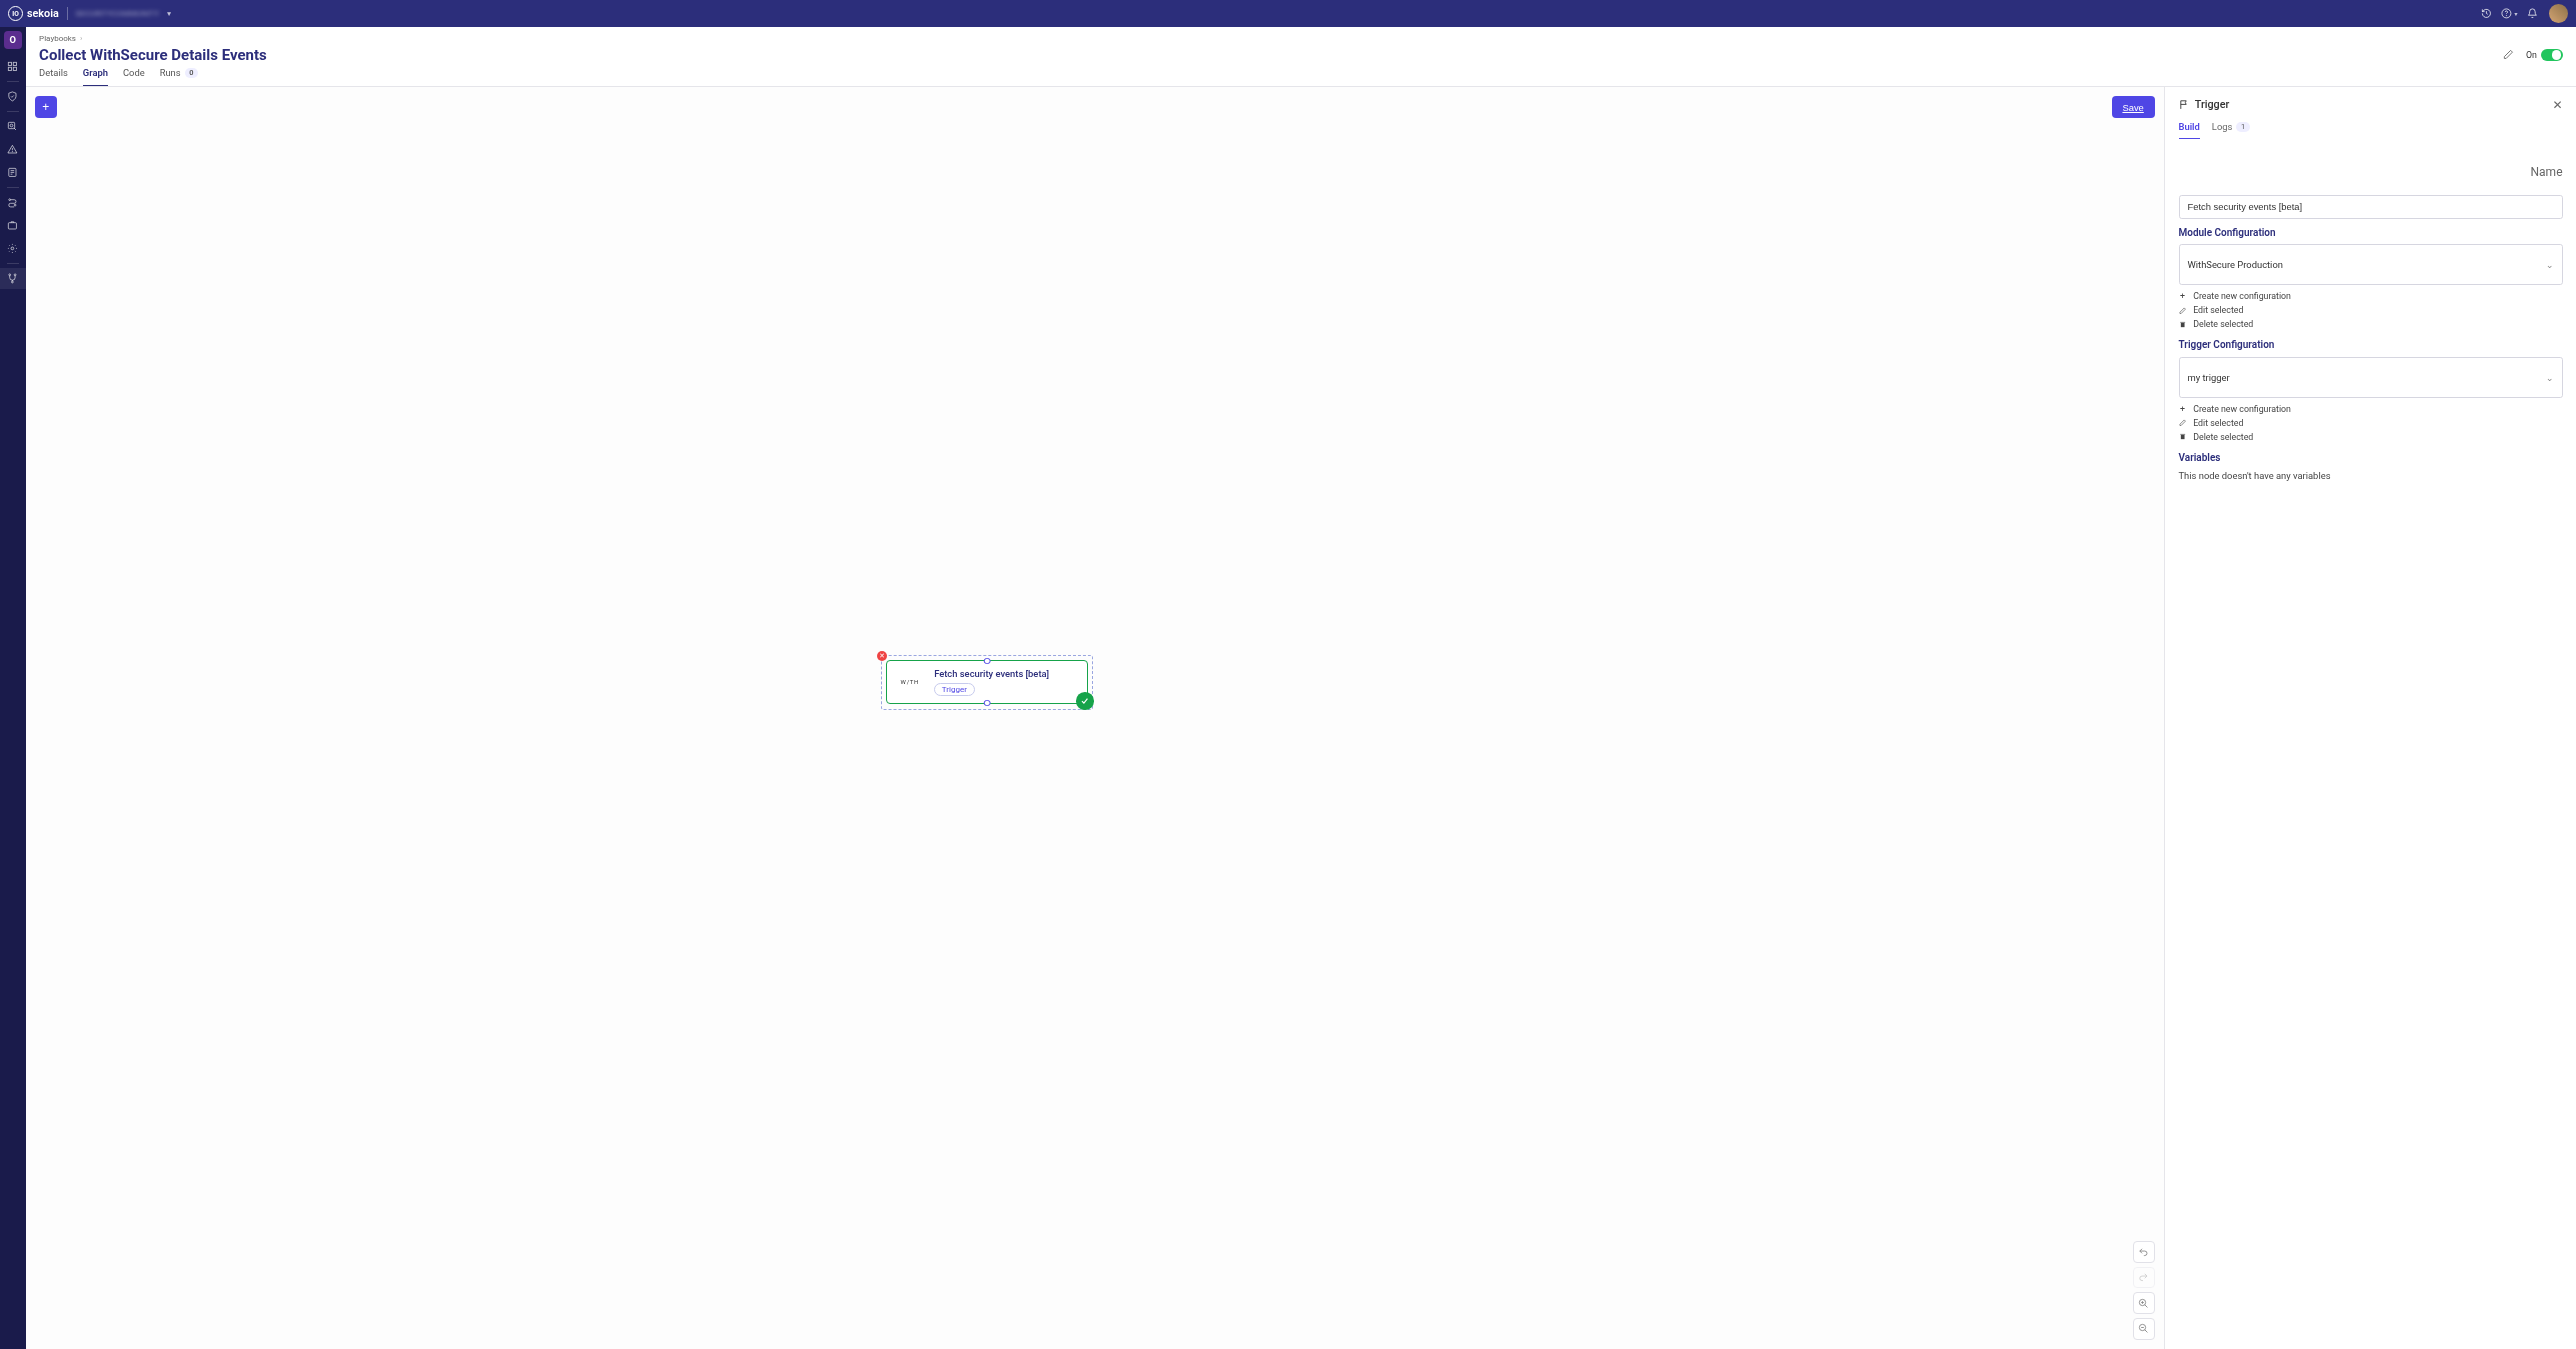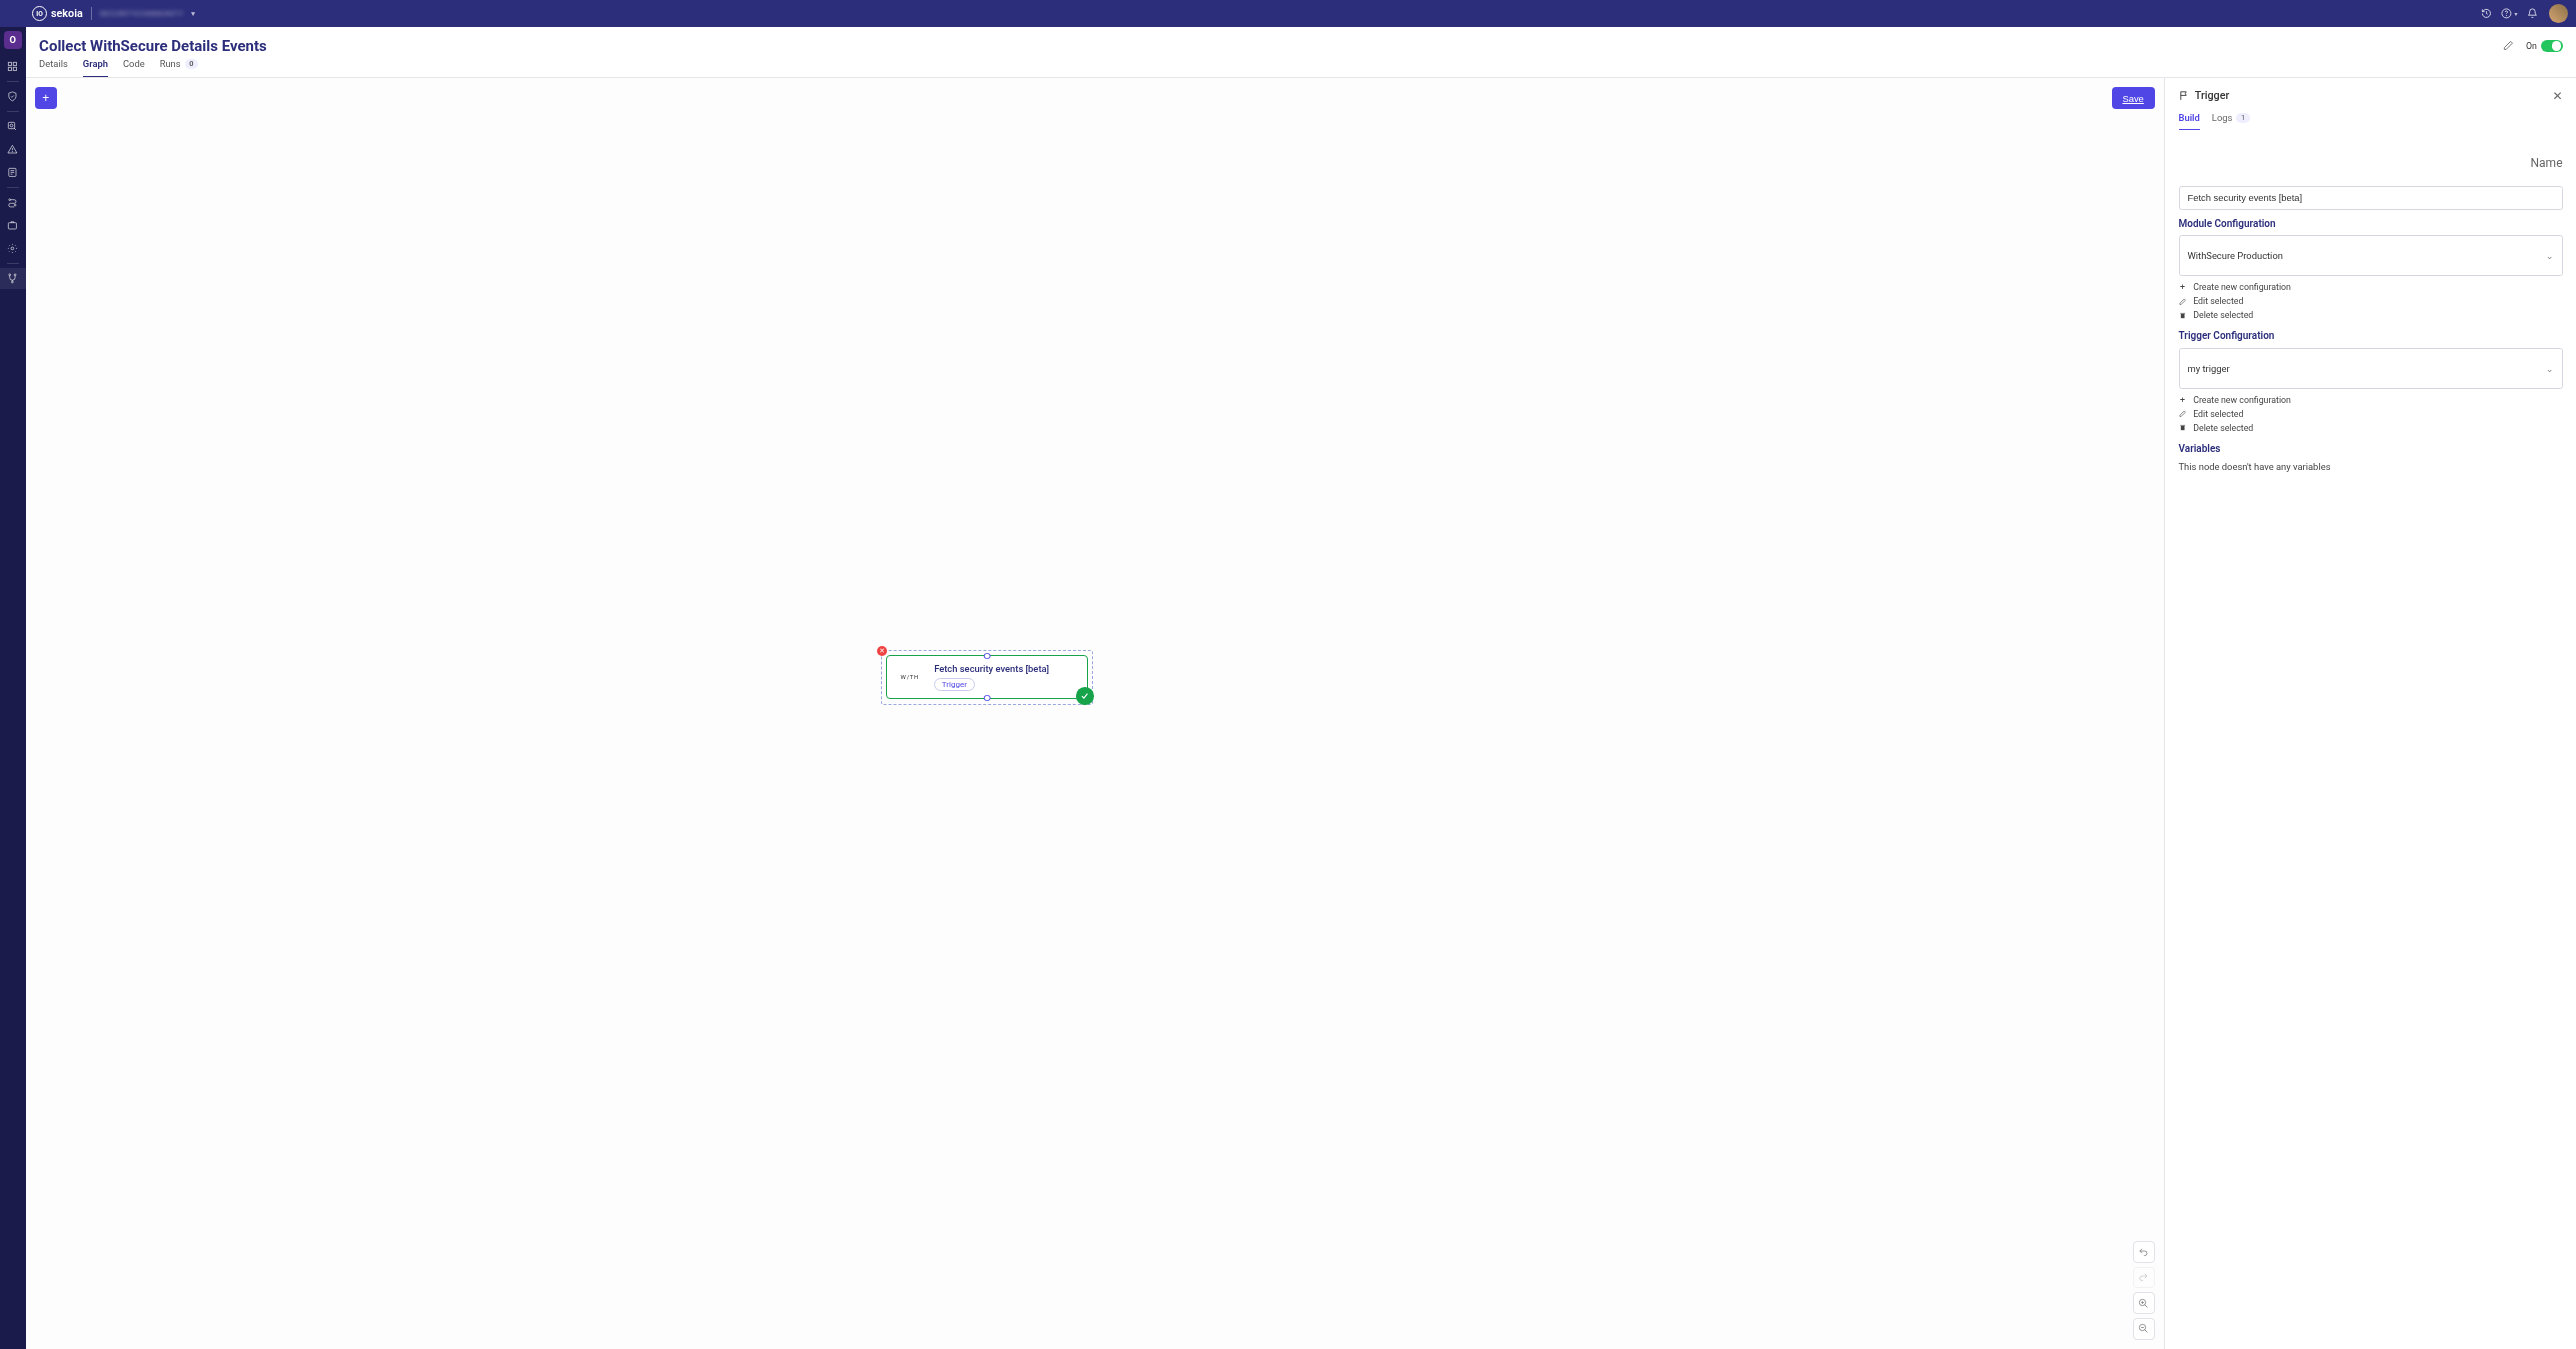--- a/index.html
+++ b/index.html
@@ -3,21 +3,21 @@
 <meta charset="utf-8">
 <style>
 * { margin: 0; padding: 0; box-sizing: border-box; }
 body { font-family: -apple-system, BlinkMacSystemFont, "Segoe UI", Roboto, sans-serif; font-size: 9.4px; color: #333; background: #fff; overflow: hidden; }
 
 .app { display: flex; flex-direction: column; height: 100vh; width: 100vw; }
 
 
 .topbar { display: flex; align-items: center; height: 27px; background: #2c2e7b; color: #fff; padding: 0 8px; }
 .topbar-logo { display: flex; align-items: center; gap: 4px; font-weight: 600; font-size: 10.8px; }
-.topbar-logo-icon { width: 15px; height: 15px; border: 1.3px solid #fff; border-radius: 50%; display: flex; align-items: center; justify-content: center; font-size: 6.7px; font-weight: bold; margin-left: 24px; }
+.topbar-logo-icon { width: 15px; height: 15px; border: 1.3px solid #fff; border-radius: 50%; display: flex; align-items: center; justify-content: center; font-size: 6.7px; font-weight: bold; }
 .topbar-divider { width: 0.7px; height: 13.5px; background: rgba(255,255,255,0.3); margin: 0 8px; }
 .topbar-community { color: rgba(255,255,255,0.5); filter: blur(2px); font-size: 8px; padding-right: 4px; }
 .topbar-caret { color: rgba(255,255,255,0.7); font-size: 6.7px; }
 .topbar-spacer { flex: 1; }
 .topbar-icon { width: 19px; height: 19px; display: flex; align-items: center; justify-content: center; cursor: pointer; color: rgba(255,255,255,0.85); margin-left: 4px; }
 .topbar-avatar { width: 19px; height: 19px; border-radius: 50%; background: linear-gradient(45deg,#d4a574,#8b6f47); margin-left: 6.7px; cursor: pointer; }
 
 
 .body { display: flex; flex: 1; overflow: hidden; }
 
@@ -199,20 +199,24 @@
             <circle cx="18" cy="4" r="2"></circle>
             <circle cx="12" cy="20" r="2"></circle>
             <path d="M6 6v4a6 6 0 0 0 6 6 6 6 0 0 0 6-6V6"></path>
             <line x1="12" y1="16" x2="12" y2="18"></line>
           </svg>
       </div>
     </div>
 
     <div class="main">
       <div class="page-header">
+        <div class="breadcrumb">
+          <a>Playbooks</a>
+          <span class="breadcrumb-sep">›</span>
+        </div>
         <div class="page-title-row">
           <h1 class="page-title">Collect WithSecure Details Events</h1>
           <div class="edit-btn">
             <svg width="10.8" height="10.8" viewBox="0 0 24 24" fill="none" stroke="currentColor" stroke-width="2">
                 <path d="M17 3l4 4L7 21H3v-4L17 3z"></path>
               </svg>
           </div>
           <span class="toggle-label">On</span>
           <div class="toggle">
             <div class="toggle-knob"></div>

